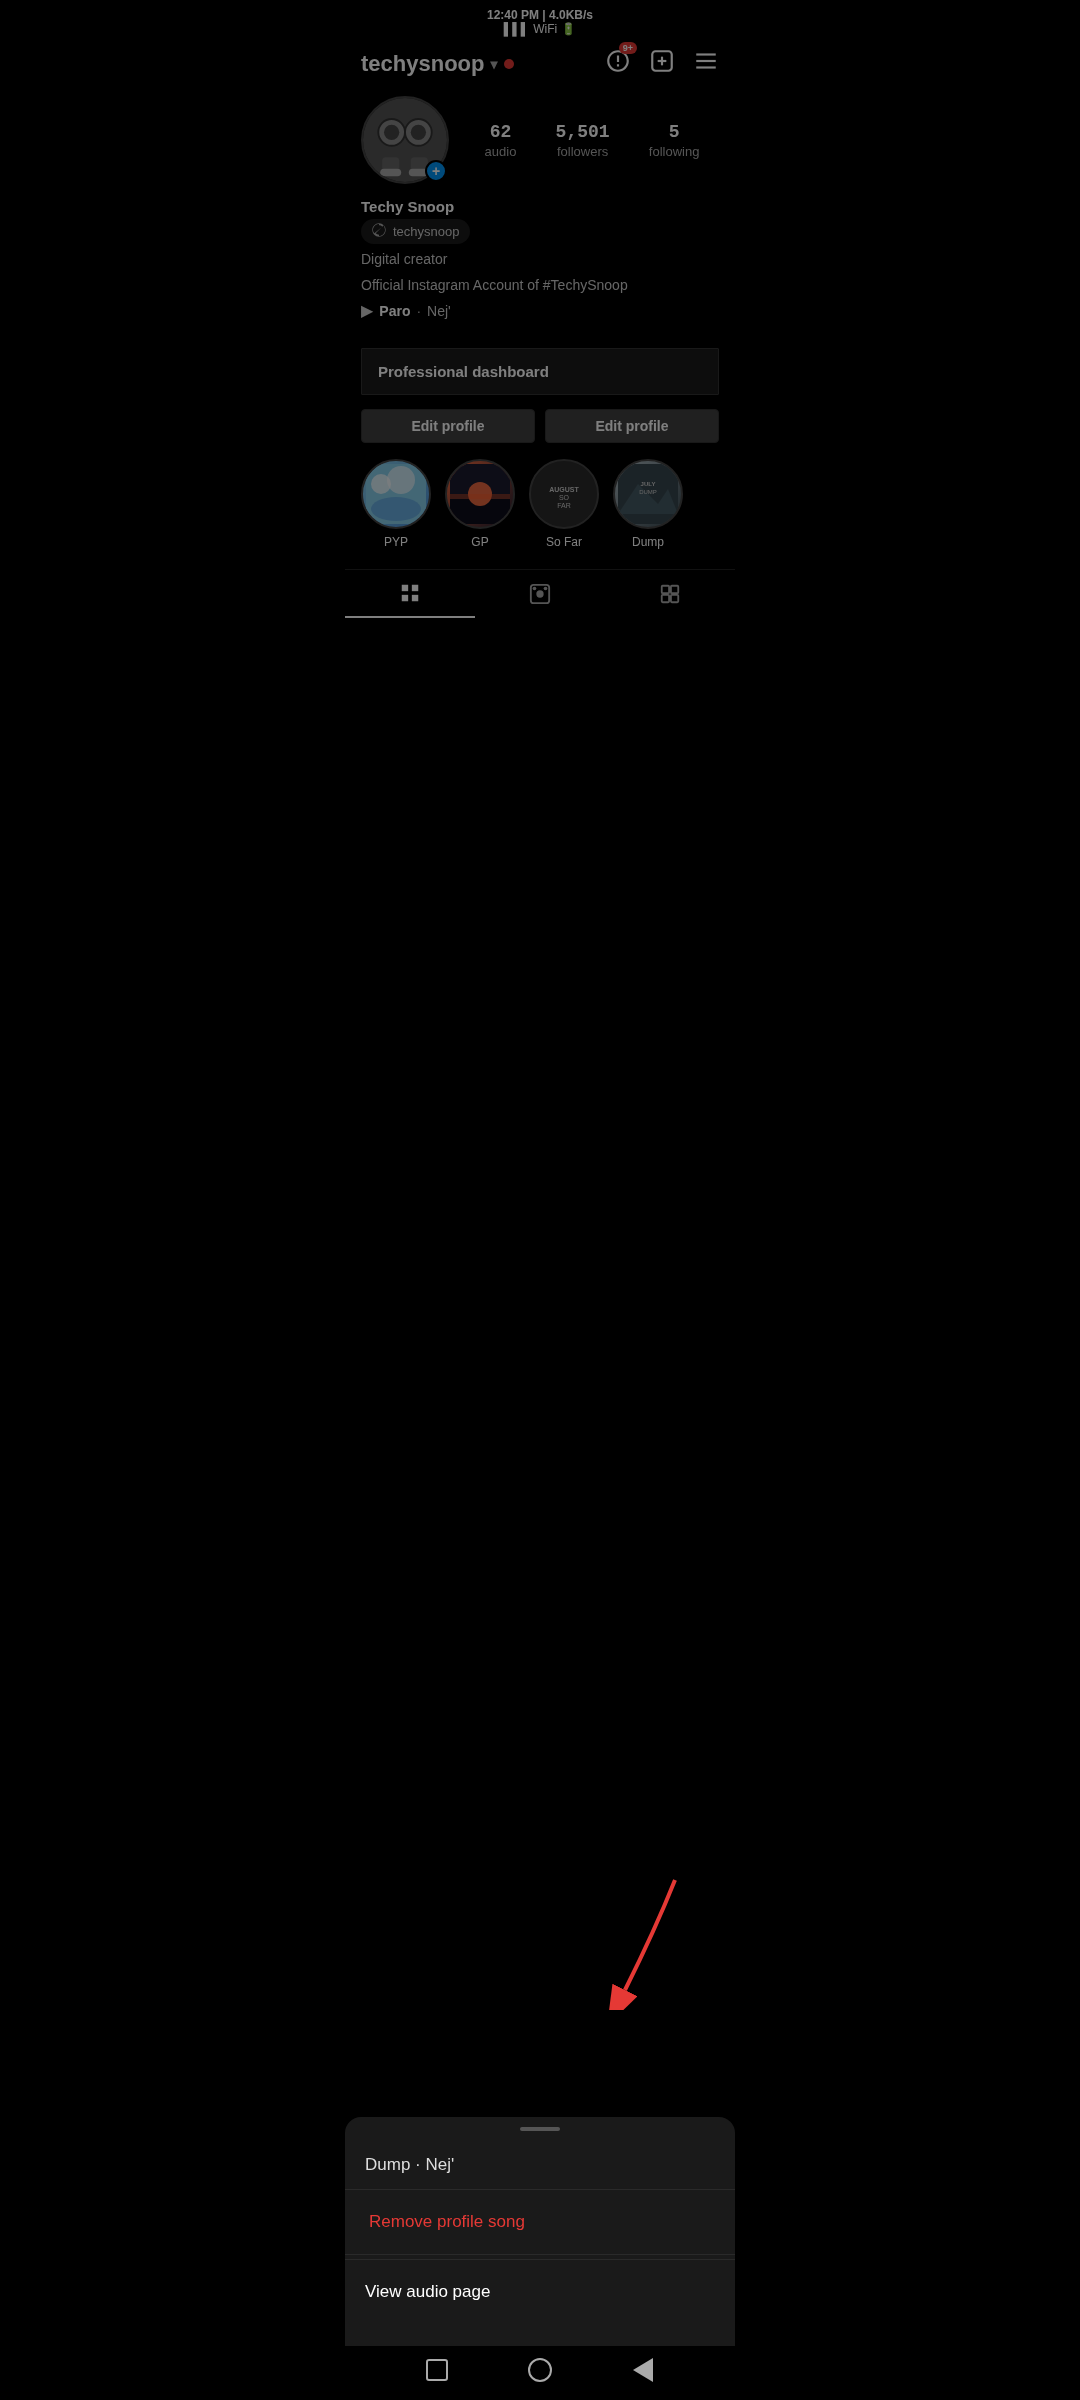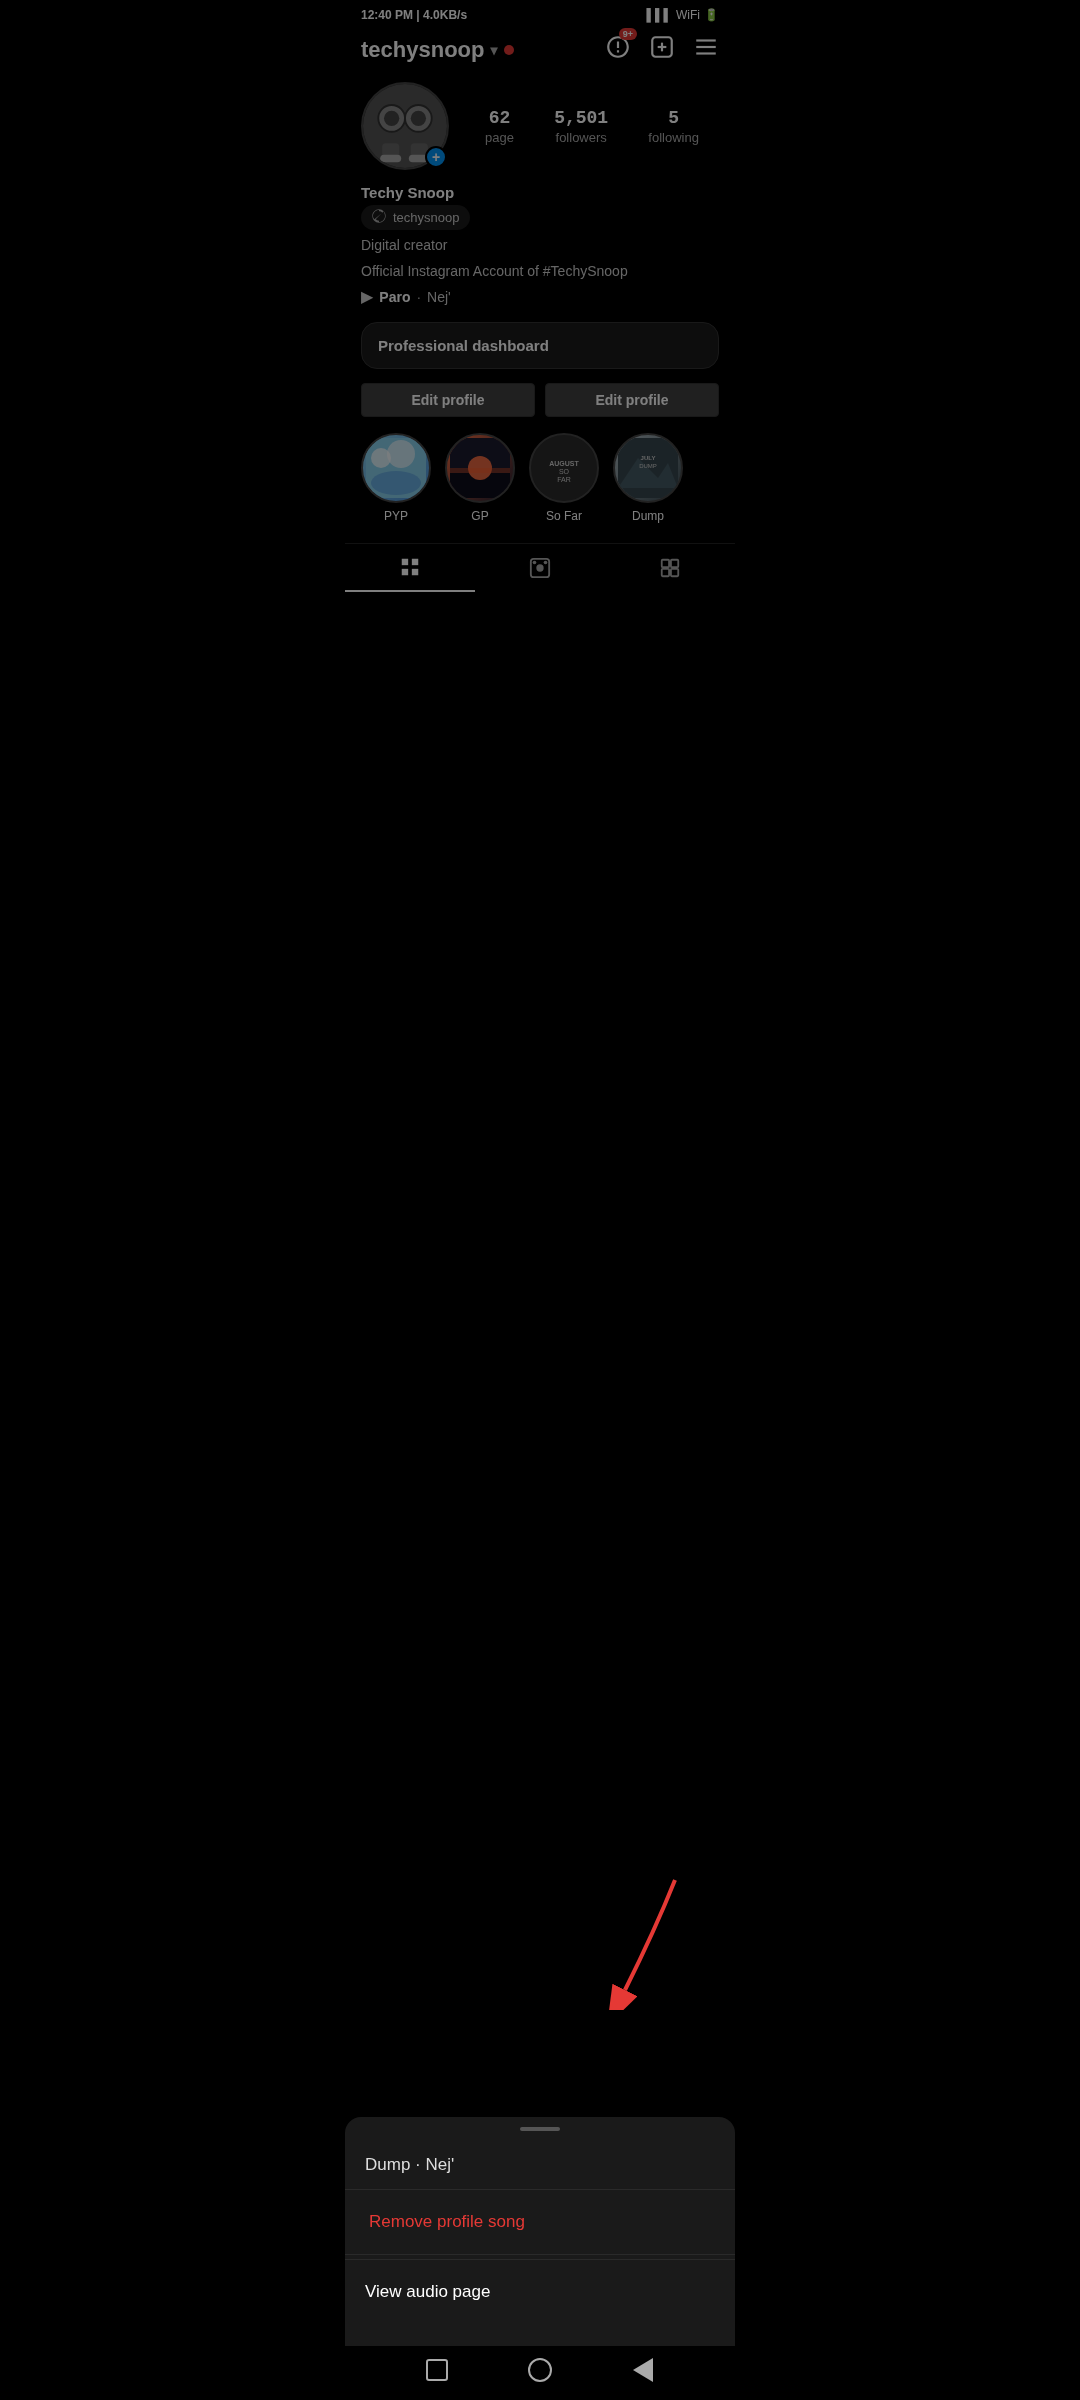--- a/index.html
+++ b/index.html
@@ -16,20 +16,21 @@
     }
 
     
     .status-bar {
       display: flex;
       justify-content: space-between;
       align-items: center;
       padding: 8px 16px 4px;
       font-size: 12px;
       font-weight: 500;
+      flex-direction: column;
     }
     .status-left { color: #fff; font-weight: 600; }
     .status-right {
       display: flex;
       align-items: center;
       gap: 4px;
     }
 
     
     .header {
@@ -172,24 +173,24 @@
       gap: 6px;
       font-size: 14px;
       color: #ccc;
     }
     .play-icon { font-size: 16px; }
     .song-title { font-weight: 600; color: #fff; }
     .song-dot { color: #aaa; }
 
     
     .dashboard-btn {
-      margin: 0 16px 14px;
+      margin: 12px 16px 14px;
       background: #1a1a1a;
       border: 1px solid #333;
-      border-radius: 16px;
+      border-radius: 1px;
       padding: 14px 16px;
       color: #fff;
       font-size: 15px;
       font-weight: 600;
       text-align: left;
       cursor: pointer;
       width: calc(100% - 32px);
     }
 
     
@@ -426,21 +427,21 @@
           <rect x="18" y="74" width="22" height="8" rx="4" fill="#aaa"></rect>
           <rect x="48" y="74" width="22" height="8" rx="4" fill="#aaa"></rect>
         </svg>
       </div>
       <div class="add-btn">+</div>
     </div>
 
     <div class="stats">
       <div class="stat-item">
         <span class="stat-number">62</span>
-        <span class="stat-label">page</span>
+        <span class="stat-label">audio</span>
       </div>
       <div class="stat-item">
         <span class="stat-number">5,501</span>
         <span class="stat-label">followers</span>
       </div>
       <div class="stat-item">
         <span class="stat-number">5</span>
         <span class="stat-label">following</span>
       </div>
     </div>

